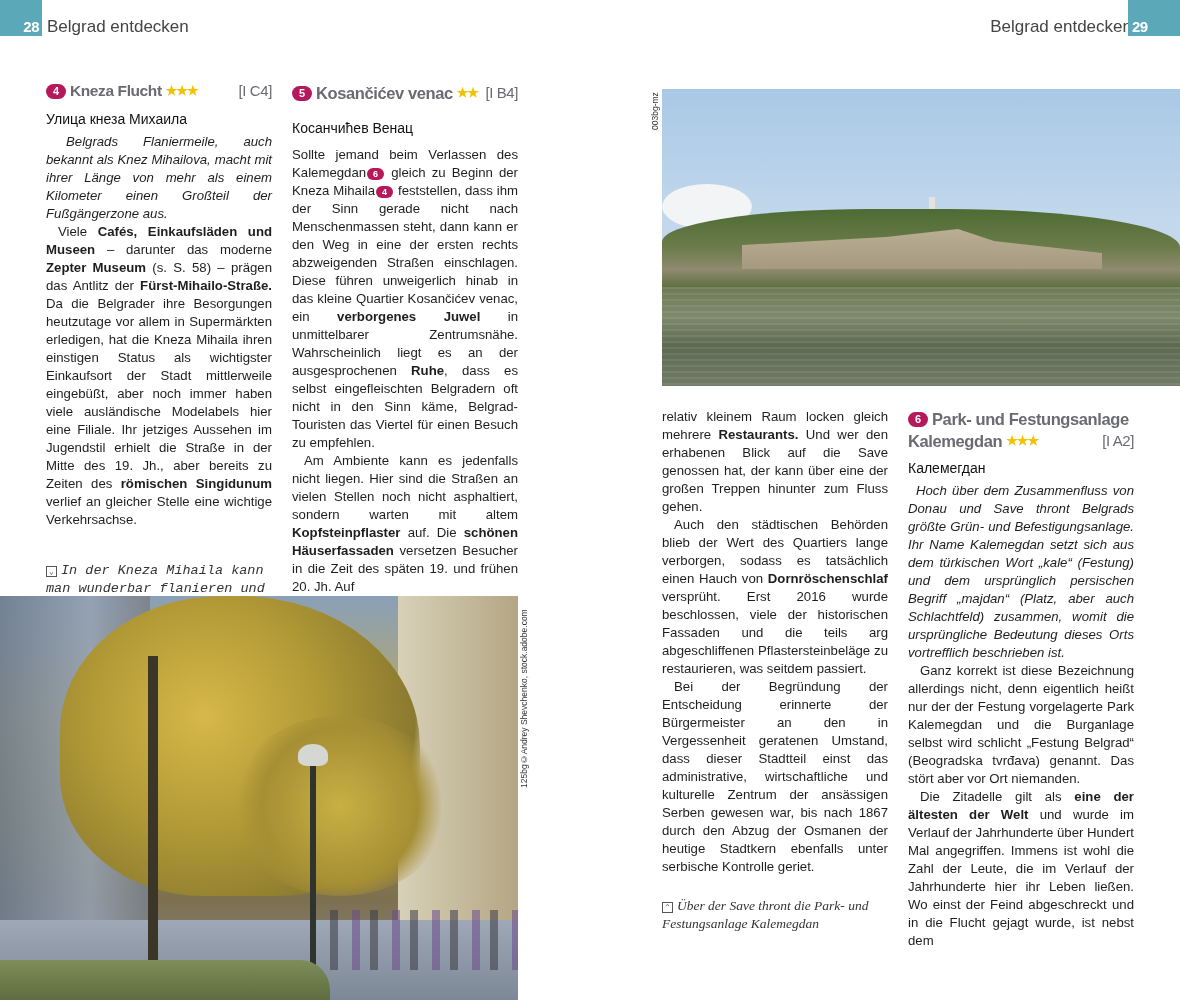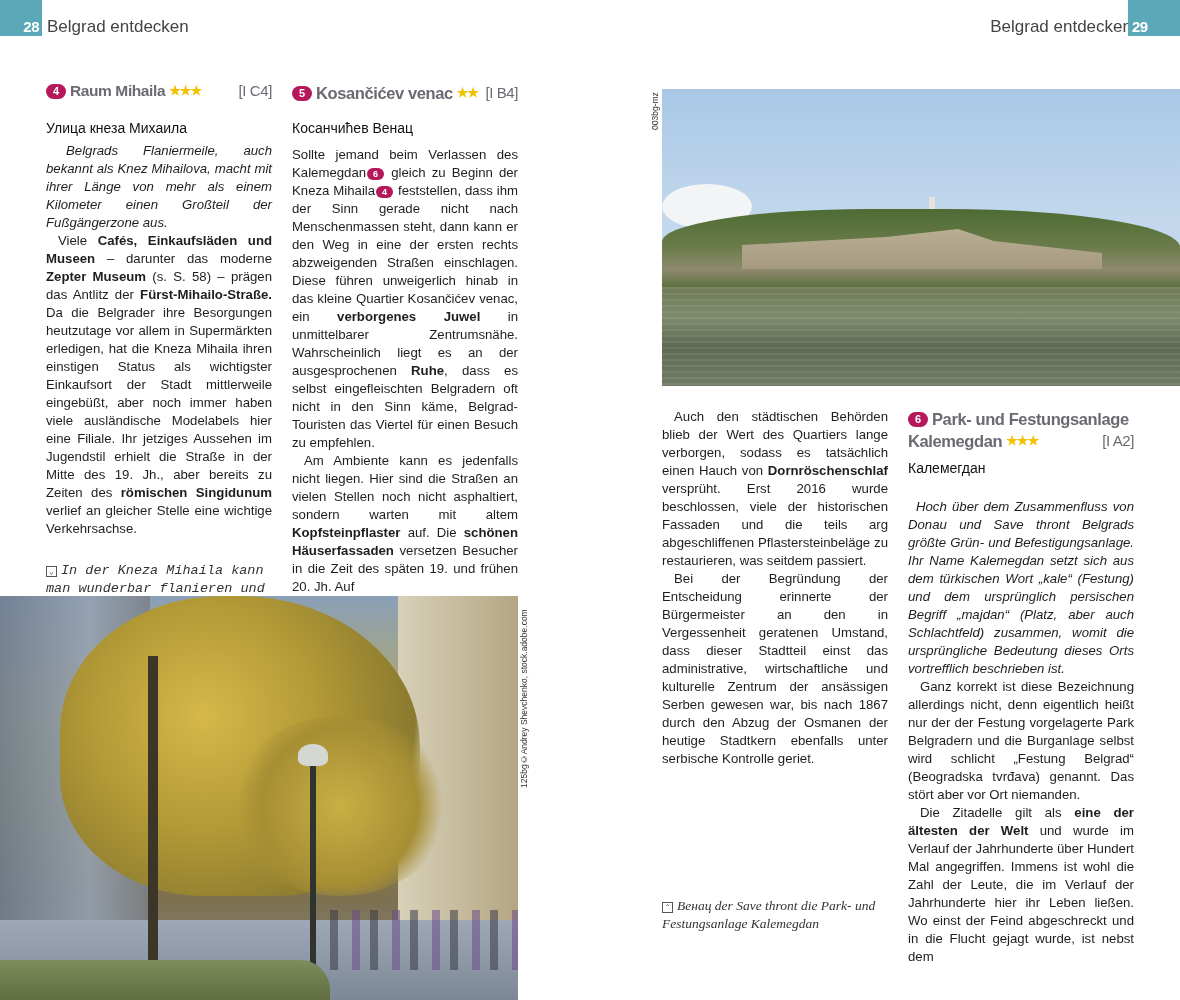--- a/index.html
+++ b/index.html
@@ -67,25 +67,25 @@
 </div>
 <div class="hdr-title left">Belgrad entdecken</div>
 <div class="hdr-title right">Belgrad entdecken</div>
 <div class="hdr-tab hdr-right">
   <span class="num">29</span>
 </div>
 
 <div class="col" style="left:46px; top:80px;">
   <div class="heading">
     <span class="badge">4</span>
-    <span>Raum Mihaila</span>
+    <span>Kneza Flucht</span>
     <span class="stars">★★★</span>
     <span class="grid">[I C4]</span>
   </div>
-  <div class="cyr" style="margin-top:16px;">Улица кнеза Михаила</div>
+  <div class="cyr" style="margin-top:7px;">Улица кнеза Михаила</div>
   <p><i>Belgrads Flaniermeile, auch bekannt als Knez Mihailova, macht mit ihrer Länge von mehr als einem Kilometer einen Großteil der Fußgängerzone aus.</i></p>
   <p><span>Viele </span><b>Cafés, Einkaufsläden und Museen</b><span> – darunter das moderne </span><b>Zepter Museum</b><span> (s. S. 58) – prägen das Antlitz der </span><b>Fürst-Mihailo-Straße.</b><span> Da die Belgrader ihre Besorgungen heutzutage vor allem in Supermärkten erledigen, hat die Kneza Mihaila ihren einstigen Status als wichtigster Einkaufsort der Stadt mittlerweile eingebüßt, aber noch immer haben viele ausländische Modelabels hier eine Filiale. Ihr jetziges Aussehen im Jugendstil erhielt die Straße in der Mitte des 19. Jh., aber bereits zu Zeiten des </span><b>römischen Singidunum</b><span> verlief an gleicher Stelle eine wichtige Verkehrsachse.</span></p>
 </div>
 
 <div class="caption" style="left:46px; top:562px;font-family:Liberation Mono, monospace;">
   <span class="cicon">⌄</span><span>In der Kneza Mihaila kann man wunderbar flanieren und shoppen</span>
 </div>
 
 <div class="col" style="left:292px; top:82px;">
   <div class="heading" style="font-size:16.5px;">
@@ -116,35 +116,36 @@
 <div class="credit" style="left:650px; top:90px; height:40px;">003bg-mz</div>
 <div class="photo fortress">
   <div class="cloud"></div>
   <div class="monument"></div>
   <div class="hill"></div>
   <div class="walls"></div>
   <div class="water"></div>
 </div>
 
 <div class="col" style="left:662px; top:408px;">
+  <p class="noindent"><span>relativ kleinem Raum locken gleich mehrere </span><b>Restaurants.</b><span> Und wer den erhabenen Blick auf die Save genossen hat, der kann über eine der großen Treppen hinunter zum Fluss gehen.</span></p>
   <p><span>Auch den städtischen Behörden blieb der Wert des Quartiers lange verborgen, sodass es tatsächlich einen Hauch von </span><b>Dornröschenschlaf</b><span> versprüht. Erst 2016 wurde beschlossen, viele der historischen Fassaden und die teils arg abgeschliffenen Pflastersteinbeläge zu restaurieren, was seitdem passiert.</span></p>
   <p><span>Bei der Begründung der Entscheidung erinnerte der Bürgermeister an den in Vergessenheit geratenen Umstand, dass dieser Stadtteil einst das administrative, wirtschaftliche und kulturelle Zentrum der ansässigen Serben gewesen war, bis nach 1867 durch den Abzug der Osmanen der heutige Stadtkern ebenfalls unter serbische Kontrolle geriet.</span></p>
 </div>
 
 <div class="caption" style="left:662px; top:897px;">
-  <span class="cicon">⌃</span><span>Венац der Save thront die Park- und Festungsanlage Kalemegdan</span>
+  <span class="cicon">⌃</span><span>Über der Save thront die Park- und Festungsanlage Kalemegdan</span>
 </div>
 
 <div class="col" style="left:908px; top:408px;">
   <div class="heading" style="font-size:16.5px;">
     <span class="badge">6</span>
     <span>Park- und Festungsanlage</span>
   </div>
   <div class="heading" style="font-size:16.5px;">
     <span>Kalemegdan</span>
     <span class="stars">★★★</span>
     <span class="grid">[I A2]</span>
   </div>
-  <div class="cyr" style="margin:6px 0 20px 0;">Калемегдан</div>
+  <div class="cyr" style="margin:6px 0 4px 0;">Калемегдан</div>
   <p class="noindent"><i>Hoch über dem Zusammenfluss von Donau und Save thront Belgrads größte Grün- und Befestigungsanlage. Ihr Name Kalemegdan setzt sich aus dem türkischen Wort „kale“ (Festung) und dem ursprünglich persischen Begriff „majdan“ (Platz, aber auch Schlachtfeld) zusammen, womit die ursprüngliche Bedeutung dieses Orts vortrefflich beschrieben ist.</i></p>
-  <p><span>Ganz korrekt ist diese Bezeichnung allerdings nicht, denn eigentlich heißt nur der der Festung vorgelagerte Park Belgradern und die Burganlage selbst wird schlicht „Festung Belgrad“ (Beogradska tvrđava) genannt. Das stört aber vor Ort niemanden.</span></p>
+  <p><span>Ganz korrekt ist diese Bezeichnung allerdings nicht, denn eigentlich heißt nur der der Festung vorgelagerte Park Kalemegdan und die Burganlage selbst wird schlicht „Festung Belgrad“ (Beogradska tvrđava) genannt. Das stört aber vor Ort niemanden.</span></p>
   <p><span>Die Zitadelle gilt als </span><b>eine der ältesten der Welt</b><span> und wurde im Verlauf der Jahrhunderte über Hundert Mal angegriffen. Immens ist wohl die Zahl der Leute, die im Verlauf der Jahrhunderte hier ihr Leben ließen. Wo einst der Feind abgeschreckt und in die Flucht gejagt wurde, ist nebst dem</span></p>
 </div>
 
 </body></html>

